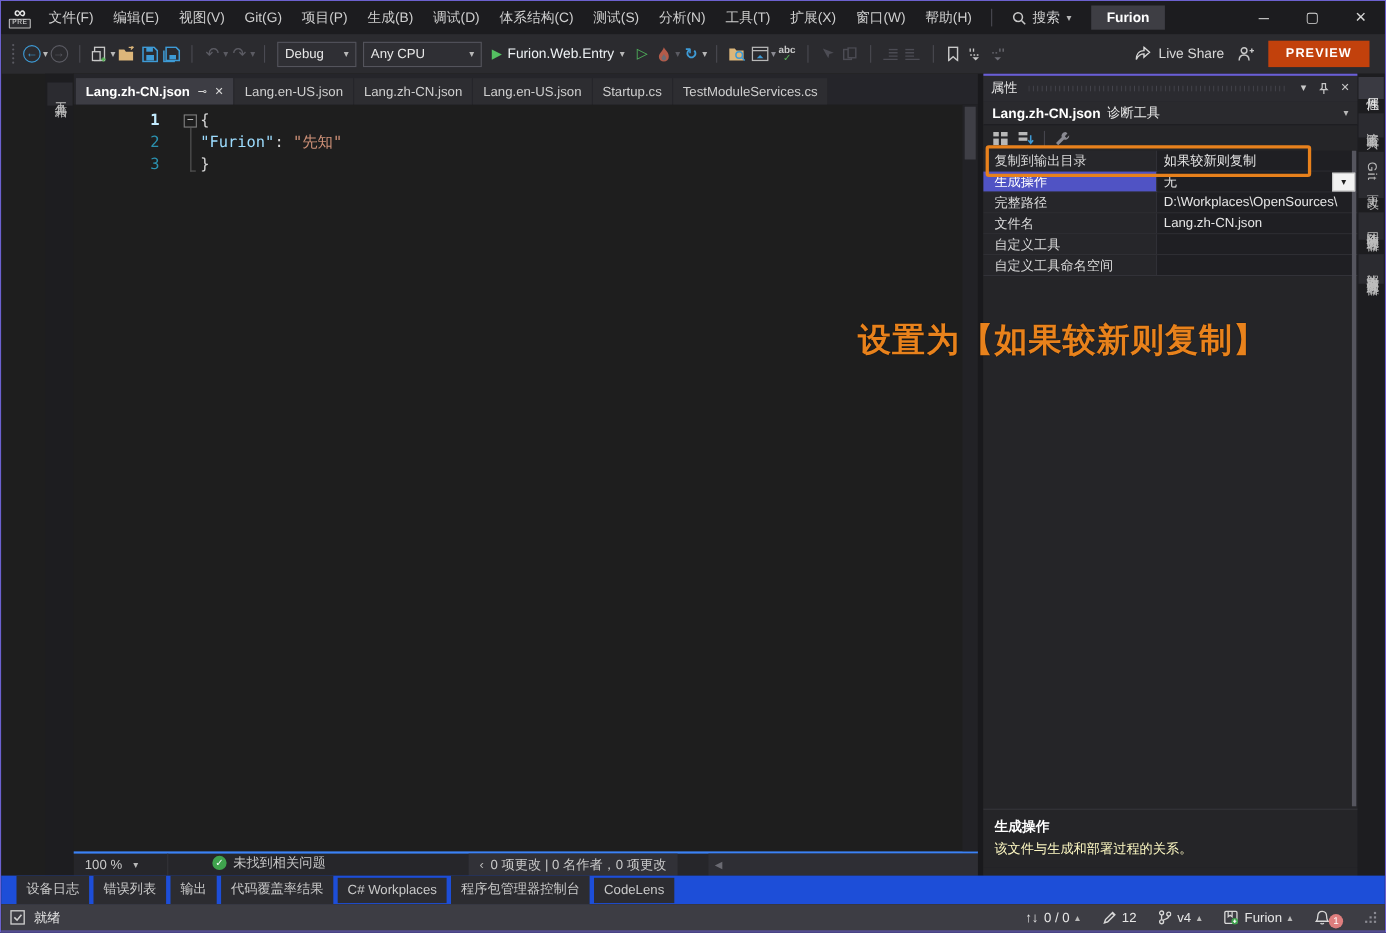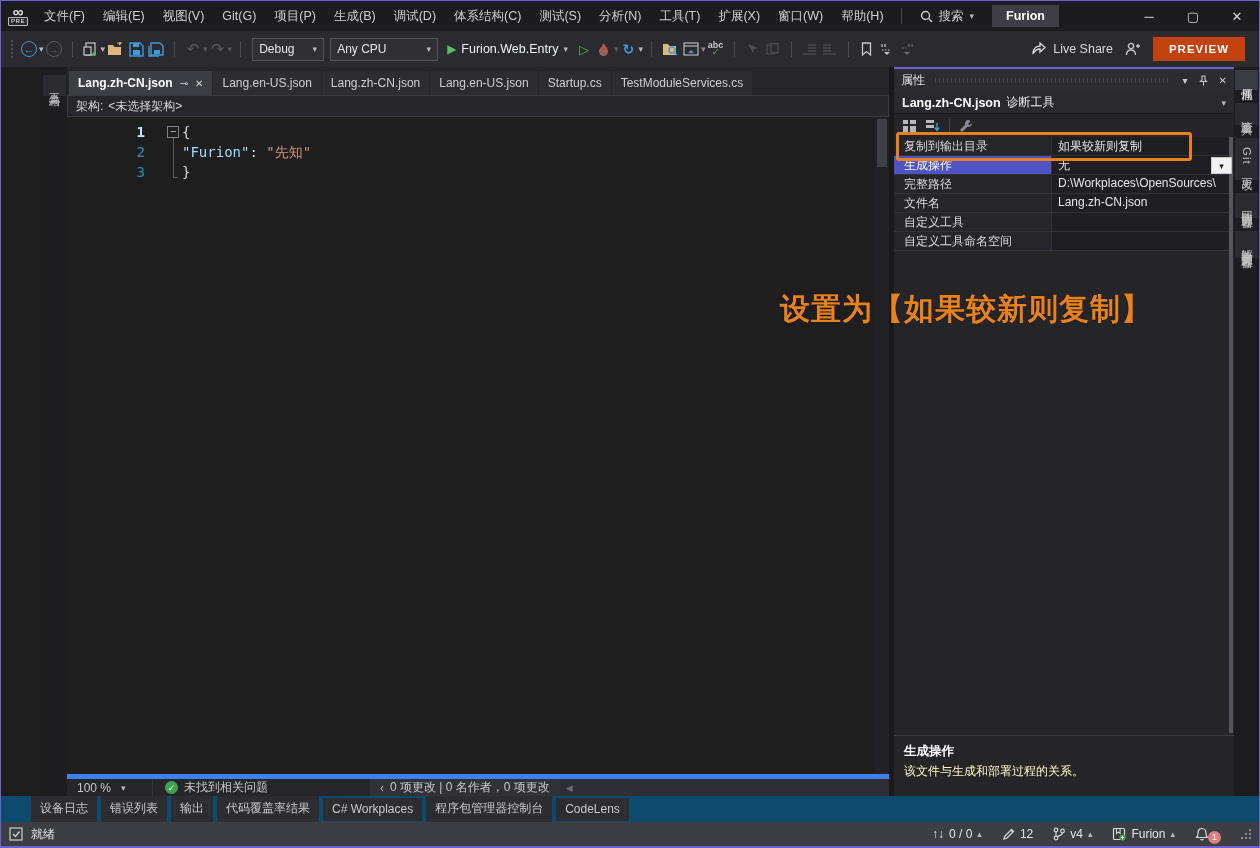--- a/index.html
+++ b/index.html
@@ -78,21 +78,21 @@
   .fold-spacer{ width:15px; }
   .tok-brace{ color:#d4d4d4; }
   .tok-key{ color:#9cdcfe; }
   .tok-punct{ color:#d4d4d4; }
   .tok-str{ color:#ce9178; }
   .outline-guide{ position:absolute; left:106px; top:21px; width:1px; height:40px; background:#585858;}
   .outline-guide:after{ content:""; position:absolute; left:0; bottom:0; width:5px; height:1px; background:#585858; }
   .vscroll{ position:absolute; top:0; right:0; bottom:0; width:14px; background:#222226; }
   .vscroll .thumb{ position:absolute; top:2px; left:2px; right:2px; height:48px; background:#3f3f46; }
 
-  .editor-bottombar{ height:22px; background:#26262a; border-top:5px solid #3b82f6; display:flex; align-items:flex-start; color:#c8c8c8; font-size:12px;}
+  .editor-bottombar{ height:22px; background:#26262a; border-top:2px solid #3b82f6; display:flex; align-items:flex-start; color:#c8c8c8; font-size:12px;gap:28px;}
   .zoom-combo{ display:flex; align-items:center; gap:10px; padding:0 10px; height:100%; border-right:1px solid #333338; min-width:86px;}
   .health{ display:flex; align-items:center; gap:6px; padding:0 12px; }
   .health-dot{ width:13px; height:13px; border-radius:50%; background:#3fa34d; color:#fff; font-size:9px; display:flex; align-items:center; justify-content:center;}
   .changes-seg{ display:flex; align-items:center; gap:6px; background:#313137; height:100%; padding:0 10px; margin-left:90px;}
   .hscroll-rest{ flex:1; background:#2e2e34; height:100%; display:flex; align-items:center; padding-left:6px; color:#6a6a72;}
 
   .splitter{ width:5px; background:#19191c; }
 
   
   .props{ width:340px; display:flex; flex-direction:column; background:#252528; border-top:2px solid #6a5fd6; position:relative;}
@@ -123,22 +123,22 @@
   .right-strip .vtab.active{ background:#3a3a42; color:#e8e8e8; }
 
   
   .annotation{
     position:absolute; left:779px; top:288px; z-index:20;
     color:#e8821c; font-size:30px; font-weight:bold; letter-spacing:1px;
     text-shadow:0 0 1px #000;
   }
 
   
-  .bottom-tabs{ position:absolute; left:0; right:0; bottom:25px; height:26px; background:#0c4a6e;
-    display:flex; align-items:center; padding-left:30px; gap:4px;}
+  .bottom-tabs{ position:absolute; left:0; right:0; bottom:25px; height:26px; background:#1d4ed8;
+    display:flex; align-items:center; padding-left:14px; gap:4px;}
   .btab{ background:#2c2c31; color:#c9c9c9; font-size:12px; padding:4px 9px 5px; white-space:nowrap;}
 
   
   .statusbar{ position:absolute; left:0; right:0; bottom:0; height:25px; background:#3d3d44;
     border-bottom:1px solid #6c61cf; display:flex; align-items:center; padding:0 8px; color:#e6e6e6; font-size:12px;}
   .sb-left{ display:flex; align-items:center; gap:8px;text-align:right; }
   .sb-right{ margin-left:auto; display:flex; align-items:center; gap:20px; }
   .sb-item{ display:flex; align-items:center; gap:5px; }
   .badge{ background:#de7e7e; color:#fff; font-size:9px; width:13px; height:13px; border-radius:50%; display:flex; align-items:center; justify-content:center; margin-left:-6px; margin-top:6px;}
   .grip-corner{ display:flex; flex-direction:column; gap:2px; align-items:flex-end;}
@@ -391,24 +391,20 @@
             <span>Lang.en-US.json</span>
           </div>
         <div class="tab">
             <span>Startup.cs</span>
           </div>
         <div class="tab">
             <span>TestModuleServices.cs</span>
           </div>
       </div>
 
-      <div class="archbar">
-        <span>架构:</span>
-        <span>&lt;未选择架构&gt;</span>
-      </div>
 
       <div class="code">
         <div class="outline-guide"></div>
         <div class="code-line">
           <span class="ln cur">1</span>
           <span class="fold-box">−</span>
           <span class="tok-brace">{</span>
         </div>
         <div class="code-line">
           <span class="ln">2</span>

